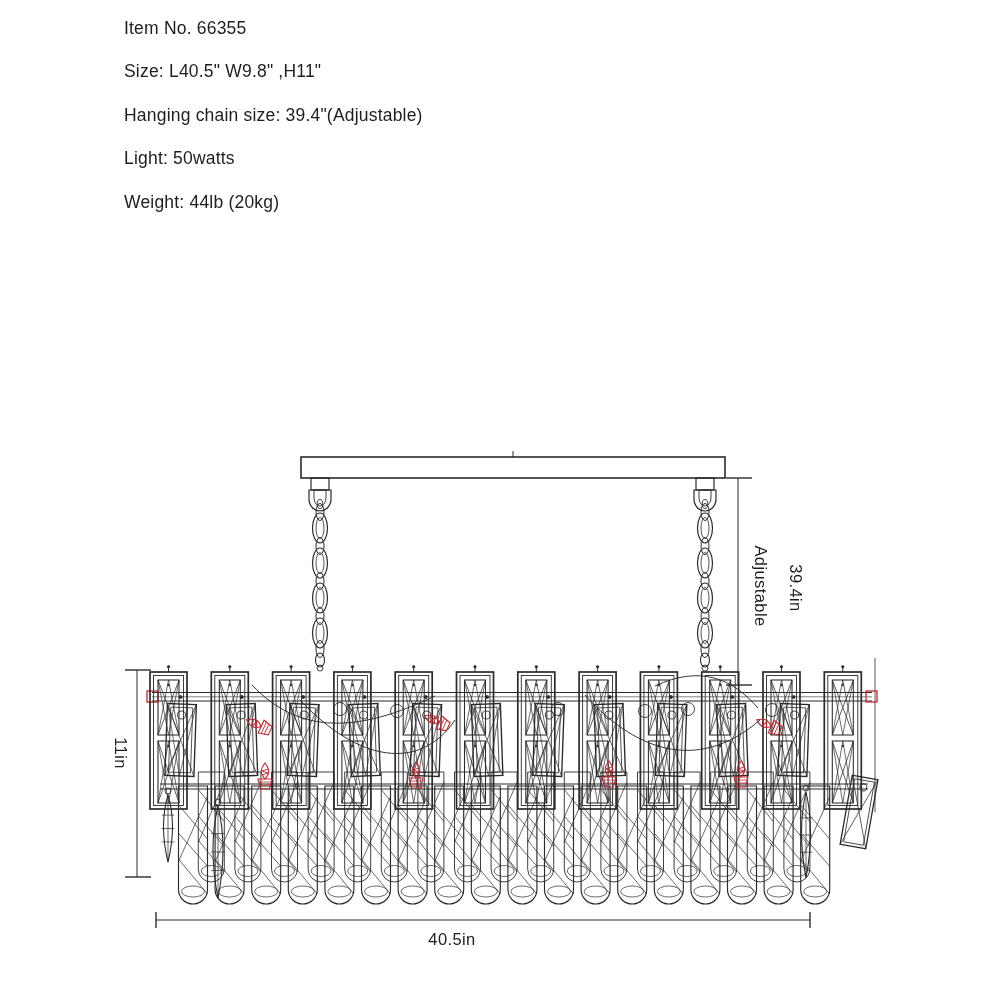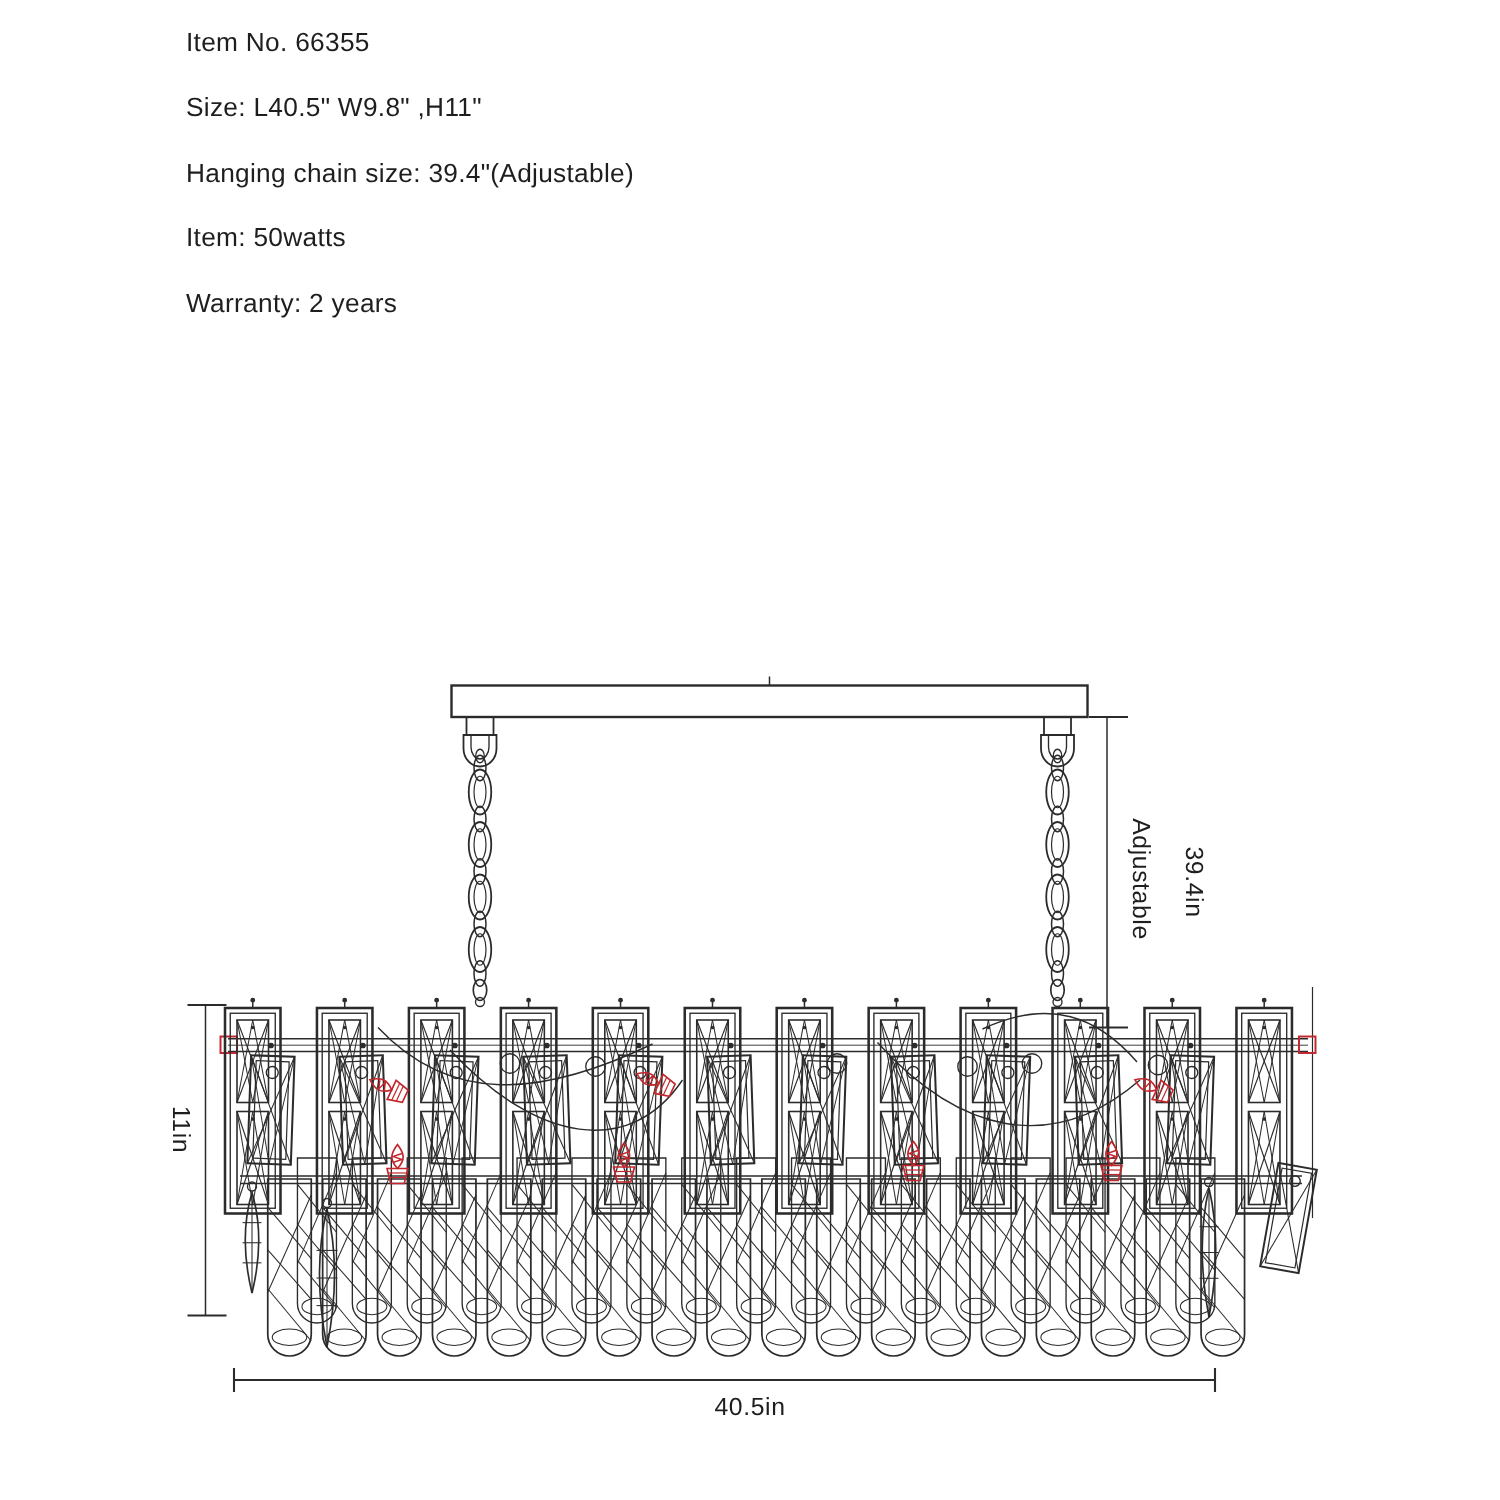--- a/index.html
+++ b/index.html
@@ -22,22 +22,22 @@
 </style>
 </head>
 <body>
 
 <div class="canvas">
 
   <div class="specs">
     <div class="spec-line">Item No. 66355</div>
     <div class="spec-line">Size: L40.5" W9.8" ,H11"</div>
     <div class="spec-line">Hanging chain size: 39.4"(Adjustable)</div>
-    <div class="spec-line">Item: 50watts</div>
-    <div class="spec-line">Warranty: 2 years</div>
+    <div class="spec-line">Light: 50watts</div>
+    <div class="spec-line">Weight: 44lb (20kg)</div>
   </div>
 
   <svg id="drawing" width="1000" height="1000" viewBox="0 0 1000 1000">
       <g>
         <rect x="301" y="457" width="424" height="21" fill="none" stroke="#2b2b2b" stroke-width="1.6"></rect>
         <line x1="513" y1="451" x2="513" y2="457" stroke="#2b2b2b" stroke-width="1" fill="none"></line>
       </g>
       <g>
         <rect x="311" y="478" width="18" height="12" fill="none" stroke="#2b2b2b" stroke-width="1.2"></rect>
         <path d="M309,490 h22 v9 a11 12 0 0 1 -22 0 z" fill="none" stroke="#2b2b2b" stroke-width="1.2"></path>
@@ -761,14 +761,14 @@
             <line x1="734.7" y1="780" x2="747.3" y2="780" stroke="#c1272d" stroke-width="0.8" fill="none"></line>
             <line x1="735.4" y1="783" x2="746.6" y2="783" stroke="#c1272d" stroke-width="0.8" fill="none"></line>
           </g>
         </g>
       </g>
     </svg>
 
   <div class="dim-label vert" style="left:760px;top:586px">Adjustable</div>
   <div class="dim-label vert" style="left:795px;top:588px">39.4in</div>
   <div class="dim-label vert" style="left:120px;top:753px">11in</div>
-  <div class="dim-label" style="left:500px;top:939px">40.5in</div>
+  <div class="dim-label" style="left:452px;top:939px">40.5in</div>
 </div>
 
 </body></html>

